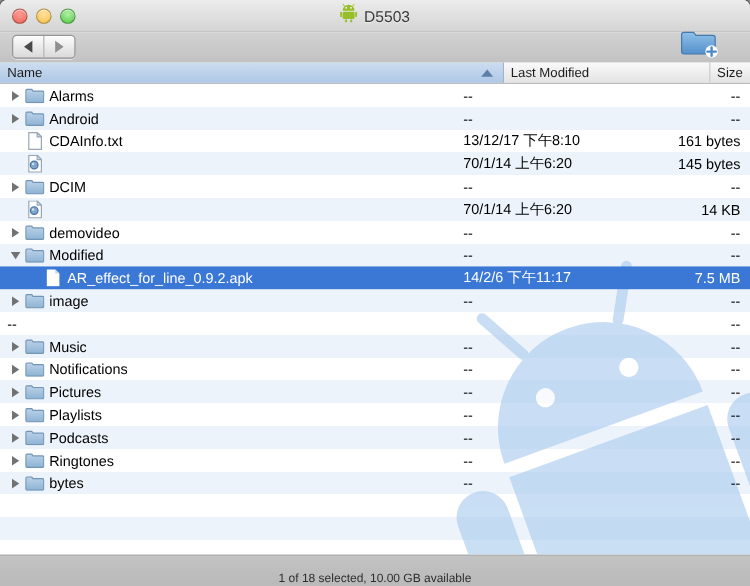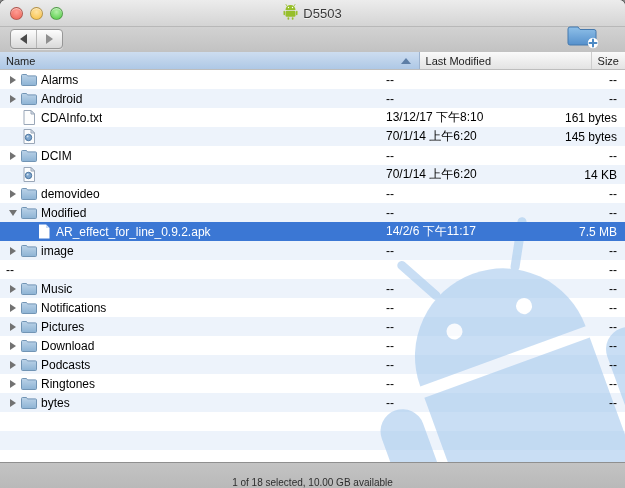--- a/index.html
+++ b/index.html
@@ -408,21 +408,21 @@
               <svg width="16" height="13" viewBox="0 0 16 13">
                 <defs>
                   <linearGradient id="fg" x1="0" y1="0" x2="0" y2="1">
                     <stop offset="0" stop-color="#bcd3e8"></stop>
                     <stop offset="1" stop-color="#8db3d4"></stop>
                   </linearGradient>
                 </defs>
                 <path d="M.5 2.5 q0-1 1-1 h4 l1 1.4 h8 q1 0 1 1 v7.6 q0 1-1 1 h-13 q-1 0-1-1 z" fill="url(#fg)" stroke="#7295b5" stroke-width="1"></path>
               </svg>
             </span>
-      <span class="fname">Download</span>
+      <span class="fname">Playlists</span>
     </div>
     <div class="cell mod">--</div>
     <div class="cell size">--</div>
   </div>
 
   <div class="row">
     <div class="cell name">
       <span class="tri collapsed"></span>
       <span class="ficon">
               <svg width="16" height="13" viewBox="0 0 16 13">

